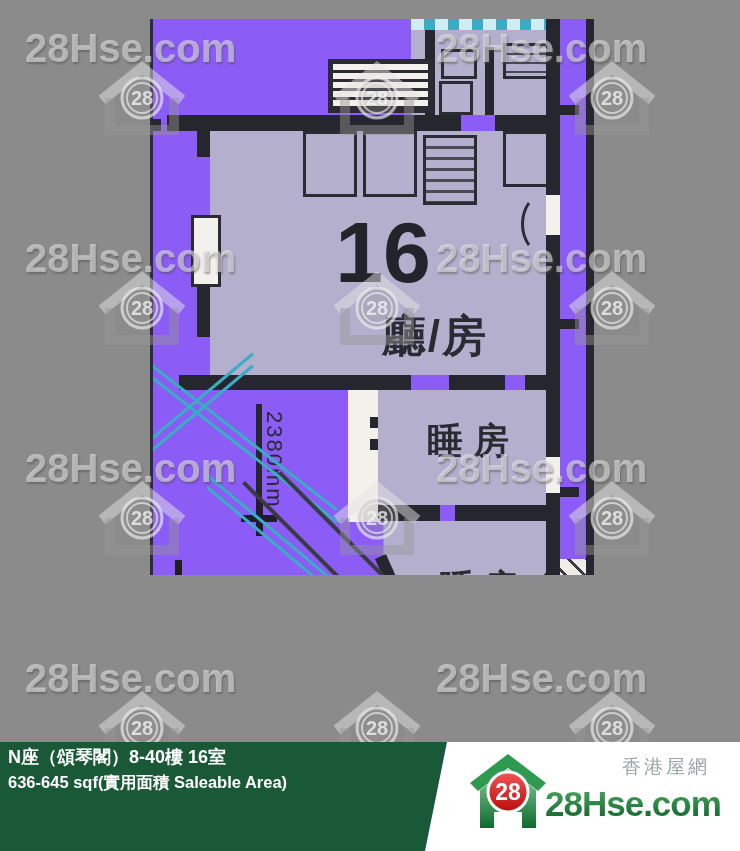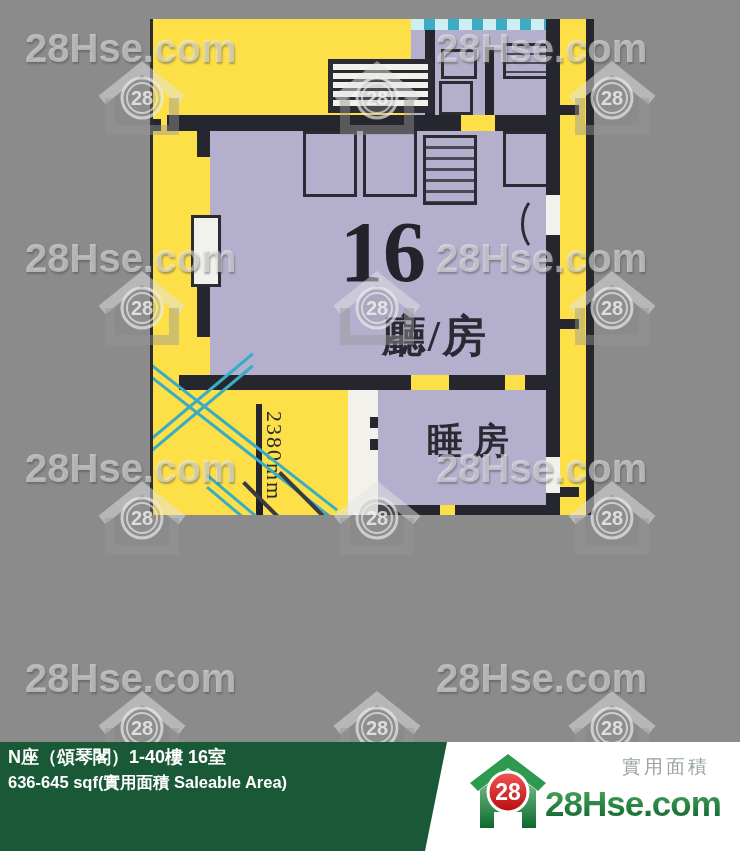--- a/index.html
+++ b/index.html
@@ -1,22 +1,22 @@
 <!DOCTYPE html>
 <html style="--bar-green: #1a5938; --unit-fill: #b5afce; --wall: #26262e; --glass-teal: #3aacc4; --brand-green: #1d8f42; --badge-red: #d81616;"><head>
 <meta charset="utf-8">
 <style>
   html,body{margin:0;padding:0;}
   body{font-family:"Liberation Sans",sans-serif;}
   #canvas{position:relative;width:740px;height:851px;background:#8b8b8b;overflow:hidden;}
 
   
-  .plan{position:absolute;left:150px;top:19px;width:433px;height:496px;
-        background:#fde047;border-left:3px solid #2b2b33;border-right:8px solid #26262e;
-        overflow:hidden;font-family:Liberation Serif, serif;}
+  .plan{position:absolute;left:150px;top:19px;width:433px;height:556px;
+        background:#8b5cf6;border-left:3px solid #2b2b33;border-right:8px solid #26262e;
+        overflow:hidden;}
   .plan *{position:absolute;}
   .w{background:var(--wall);}
   .fill{background:var(--unit-fill);}
   .white{background:#f3f1eb;}
   .fx{border:3px solid #2b2b33;background:var(--unit-fill);}
   .glass{left:258px;top:0;width:149px;height:11px;border-bottom:2px solid #26262e;
          background:repeating-linear-gradient(90deg,#cdeef2 0 13px,var(--glass-teal) 13px 24px);}
   .grille{left:175px;top:40px;width:95px;height:44px;border:5px solid #2b2b33;
           background:repeating-linear-gradient(180deg,#f3f1eb 0 6px,#2b2b33 6px 9px);}
   .unit-no{left:140px;top:190px;width:180px;text-align:center;font-size:86px;font-weight:600;
@@ -247,21 +247,21 @@
         <path class="roof" d="M6 42 L46 10 L86 42"></path>
         <path class="body" d="M14 40 V72 H78 V40"></path>
         <circle class="o" cx="46" cy="40" r="20"></circle>
         <circle class="i" cx="46" cy="40" r="15"></circle>
         <text x="46" y="47" text-anchor="middle">28</text>
       </svg>
   </div>
 
   <div class="bar">
     <div class="bar-green">
-      <div class="bg-block">N座（頌琴閣）1-40樓 16室</div>
+      <div class="bg-block">N座（頌琴閣）8-40樓 16室</div>
       <div class="bg-area">636-645 sqf(實用面積 Saleable Area)</div>
     </div>
 
     <svg class="logo-house" width="80" height="78" viewBox="0 0 80 78">
       <defs>
         <linearGradient id="lgrad" x1="0" y1="0" x2="0" y2="1">
           <stop offset="0" stop-color="#8fd19d"></stop>
             <stop offset="1" stop-color="#0c6a2e"></stop>
         </linearGradient>
         <linearGradient id="rgrad" x1="0" y1="0" x2="0" y2="1">
@@ -269,16 +269,16 @@
             <stop offset="1" stop-color="#b80d0d"></stop>
         </linearGradient>
       </defs>
       <path d="M40 2 L78 31 L70 39 L40 16 L10 39 L2 31 Z" fill="#2d9a50"></path>
       <path d="M12 38 L40 17 L68 38 V76 H12 Z" fill="url(#lgrad)"></path>
       <rect x="26" y="60" width="28" height="16" fill="#ffffff"></rect>
       <circle cx="40" cy="40" r="20" fill="url(#rgrad)" stroke="#ffffff" stroke-width="3"></circle>
       <text x="40" y="48" text-anchor="middle" font-size="23" font-weight="bold" fill="#ffffff" font-family="Liberation Sans, sans-serif">28</text>
     </svg>
     <span class="brand">28Hse.com</span>
-    <span class="tagline">實用面積</span>
+    <span class="tagline">香港屋網</span>
   </div>
 
 </div>
 
 </body></html>

